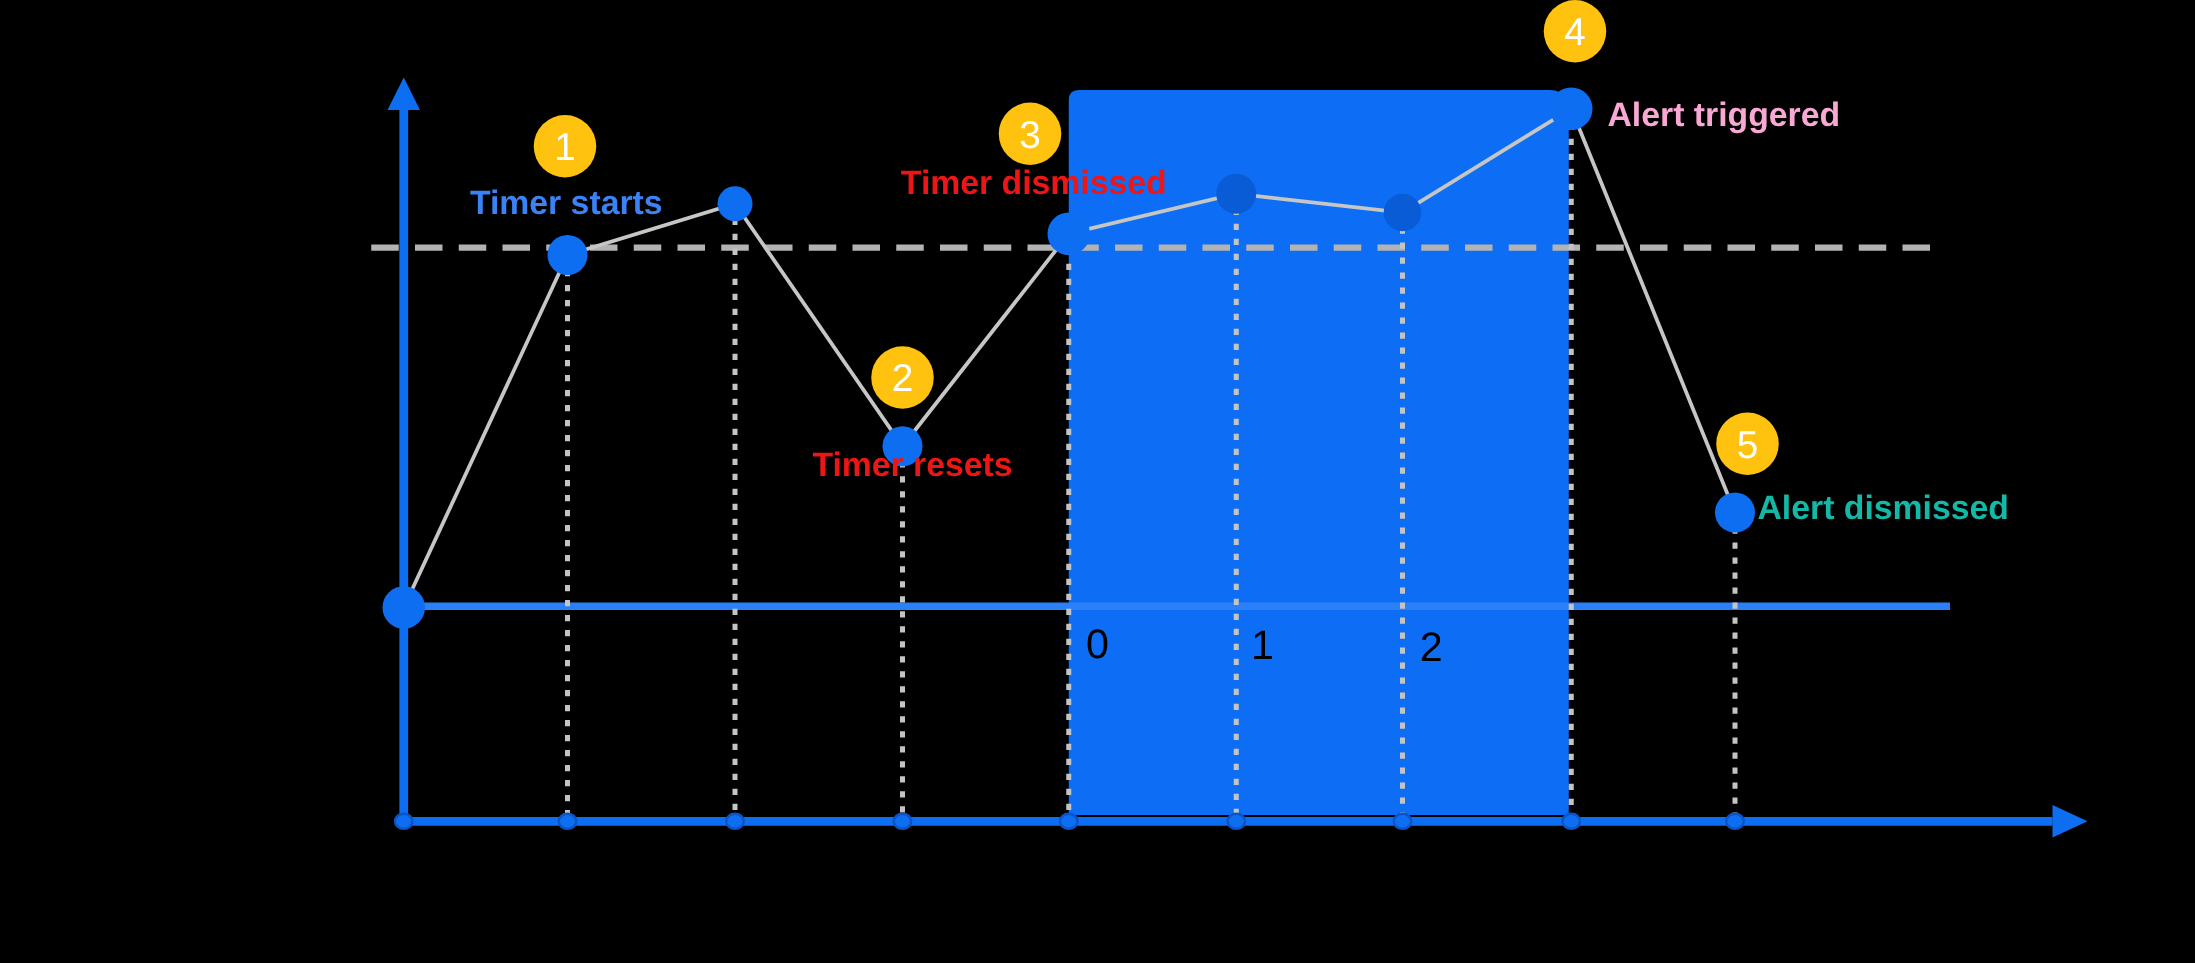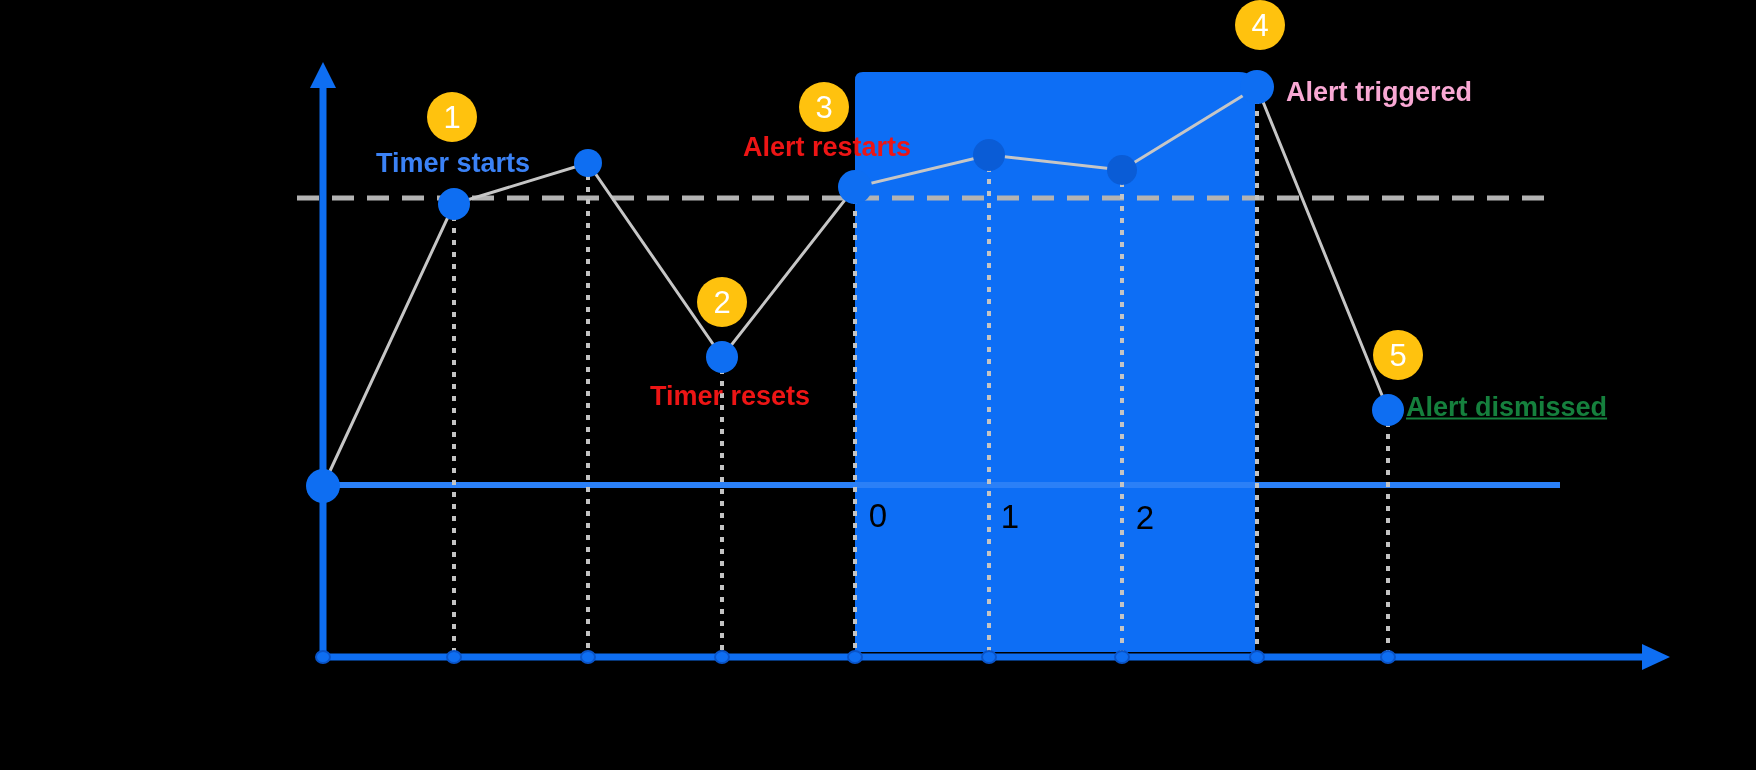--- a/index.html
+++ b/index.html
@@ -63,21 +63,21 @@
       <ellipse cx="1257" cy="657" rx="7" ry="6" fill="#0E6EF2" stroke="#0A54C8" stroke-width="2"></ellipse>
       <ellipse cx="1388" cy="657" rx="7" ry="6" fill="#0E6EF2" stroke="#0A54C8" stroke-width="2"></ellipse>
     </svg>
   <div id="labels-layer">
       <div class="tick-label" style="left: 878px; top: 515px; color: rgb(0, 0, 0);">0</div>
       <div class="tick-label" style="left: 1010px; top: 516px; color: rgb(0, 0, 0);">1</div>
       <div class="tick-label" style="left: 1145px; top: 517px; color: rgb(0, 0, 0);">2</div>
       <div class="step-badge" style="left: 452px; top: 117px; background: rgb(255, 194, 14); color: rgb(255, 255, 255);">1</div>
       <div class="red-label center" style="left: 453px; top: 163px; color: #3b82f6;">Timer starts</div>
       <div class="step-badge" style="left: 722px; top: 302px; background: rgb(255, 194, 14); color: rgb(255, 255, 255);">2</div>
-      <div class="red-label center" style="left: 730px; top: 396px; color: rgb(237, 21, 21);">Timer resets</div>
+      <div class="red-label center" style="left: 730px; top: 372px; color: rgb(237, 21, 21);">Timer resets</div>
       <div class="step-badge" style="left: 824px; top: 107px; background: rgb(255, 194, 14); color: rgb(255, 255, 255);">3</div>
-      <div class="red-label center" style="left: 827px; top: 147px; color: rgb(237, 21, 21);">Alert restarts</div>
+      <div class="red-label center" style="left: 827px; top: 147px; color: rgb(237, 21, 21);">Timer dismissed</div>
       <div class="step-badge" style="left: 1260px; top: 25px; background: rgb(255, 194, 14); color: rgb(255, 255, 255);">4</div>
       <div class="red-label left" style="left: 1286px; top: 92px; color: #f9a8d4;">Alert triggered</div>
       <div class="step-badge" style="left: 1398px; top: 355px; background: rgb(255, 194, 14); color: rgb(255, 255, 255);">5</div>
-      <div class="red-label left" style="left: 1406px; top: 407px; color: #15803d; text-decoration: underline;">Alert dismissed</div>
+      <div class="red-label left" style="left: 1406px; top: 407px; color: #14b8a6;">Alert dismissed</div>
     </div>
 </div>
 
 </body></html>

